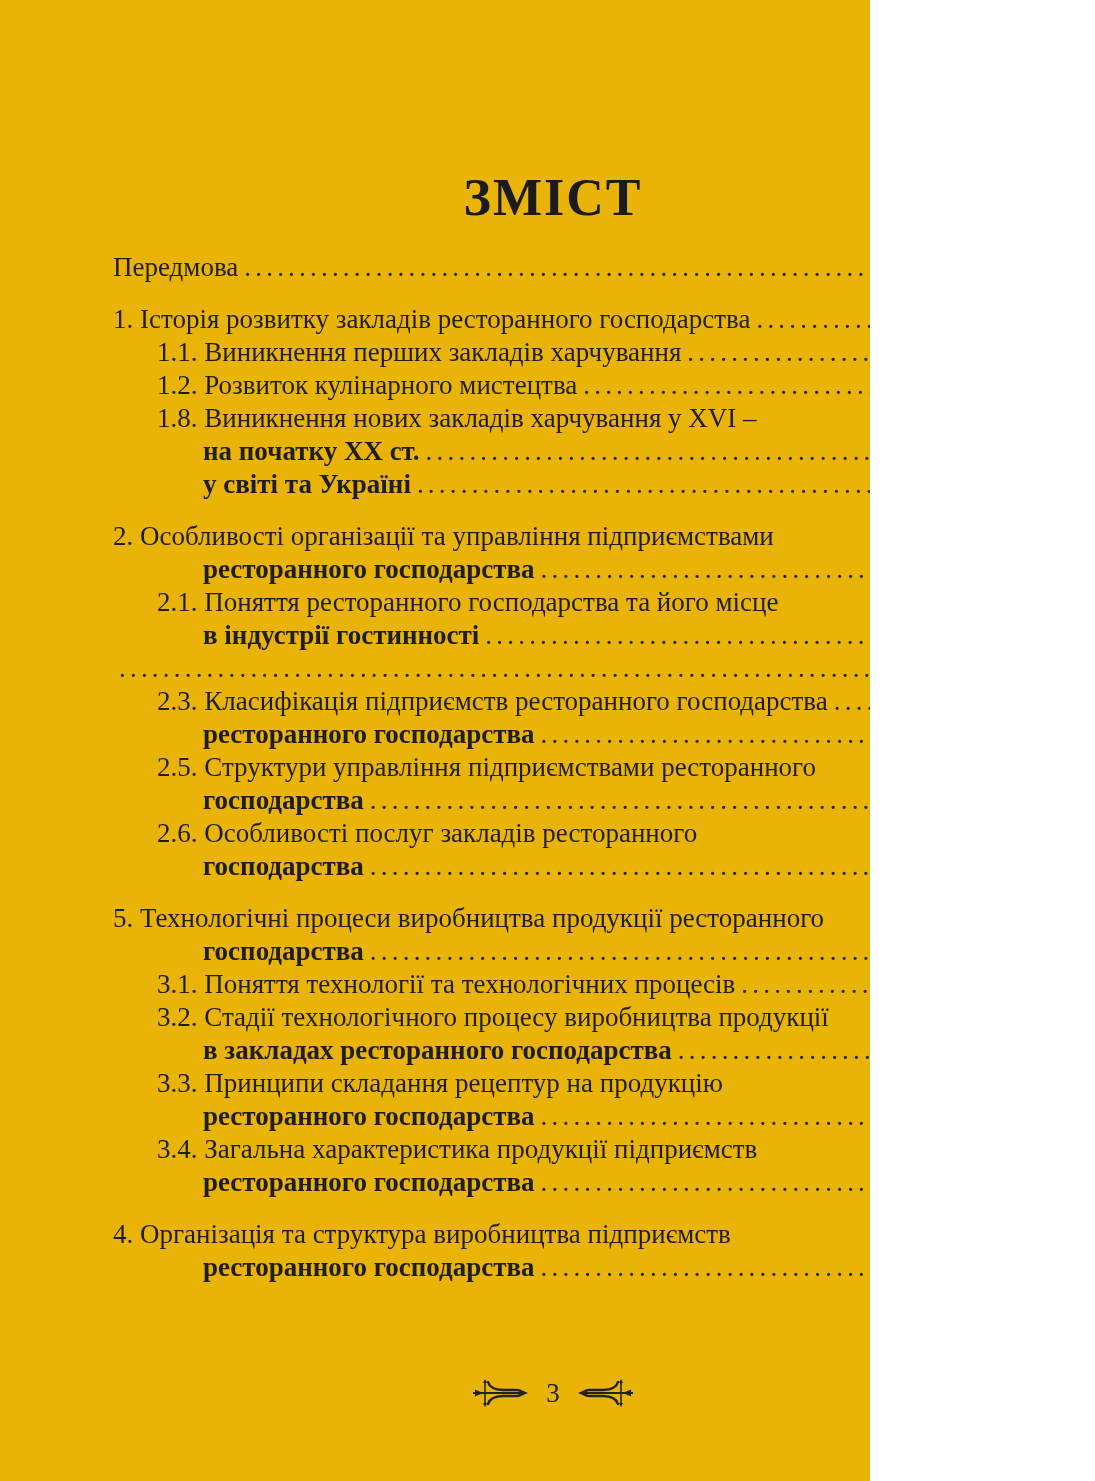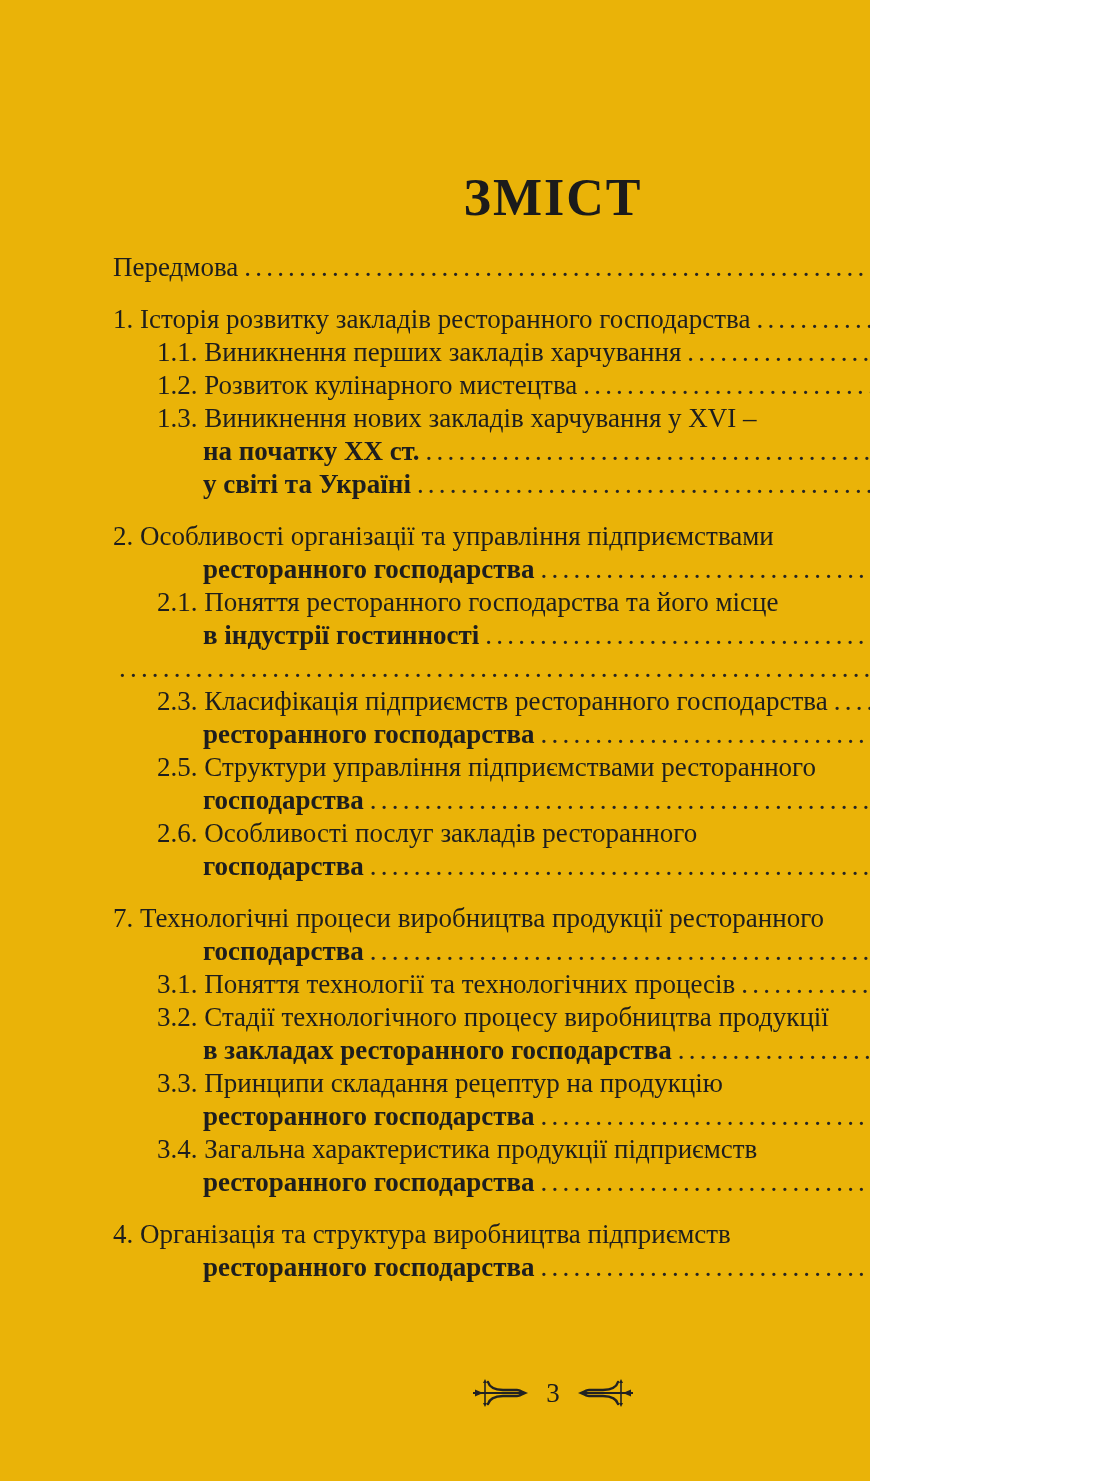--- a/index.html
+++ b/index.html
@@ -113,21 +113,21 @@
       </div>
       <div class="entry">
         <div class="row lvl1">
           <span class="label">1.2. Розвиток кулінарного мистецтва</span>
           <span class="dots"></span>
           <span class="pagenum">7</span>
         </div>
       </div>
       <div class="entry">
         <div class="row lvl1">
-          <span class="label">1.3. Виникнення нових закладів харчування у XVI –</span>
+          <span class="label">1.8. Виникнення нових закладів харчування у XVI –</span>
         </div>
         <div class="row lvl2">
           <span class="label">на початку XX ст.</span>
           <span class="dots"></span>
           <span class="pagenum">12</span>
         </div>
       </div>
       <div class="entry">
         <div class="row lvl2">
           <span class="label">у світі та Україні</span>
@@ -190,21 +190,21 @@
           <span class="label">2.6. Особливості послуг закладів ресторанного</span>
         </div>
         <div class="row lvl2">
           <span class="label">господарства</span>
           <span class="dots"></span>
           <span class="pagenum">55</span>
         </div>
       </div>
       <div class="entry gap">
         <div class="row lvl0">
-          <span class="label">7. Технологічні процеси виробництва продукції ресторанного</span>
+          <span class="label">5. Технологічні процеси виробництва продукції ресторанного</span>
         </div>
         <div class="row lvl2">
           <span class="label">господарства</span>
           <span class="dots"></span>
           <span class="pagenum">60</span>
         </div>
       </div>
       <div class="entry">
         <div class="row lvl1">
           <span class="label">3.1. Поняття технології та технологічних процесів</span>

